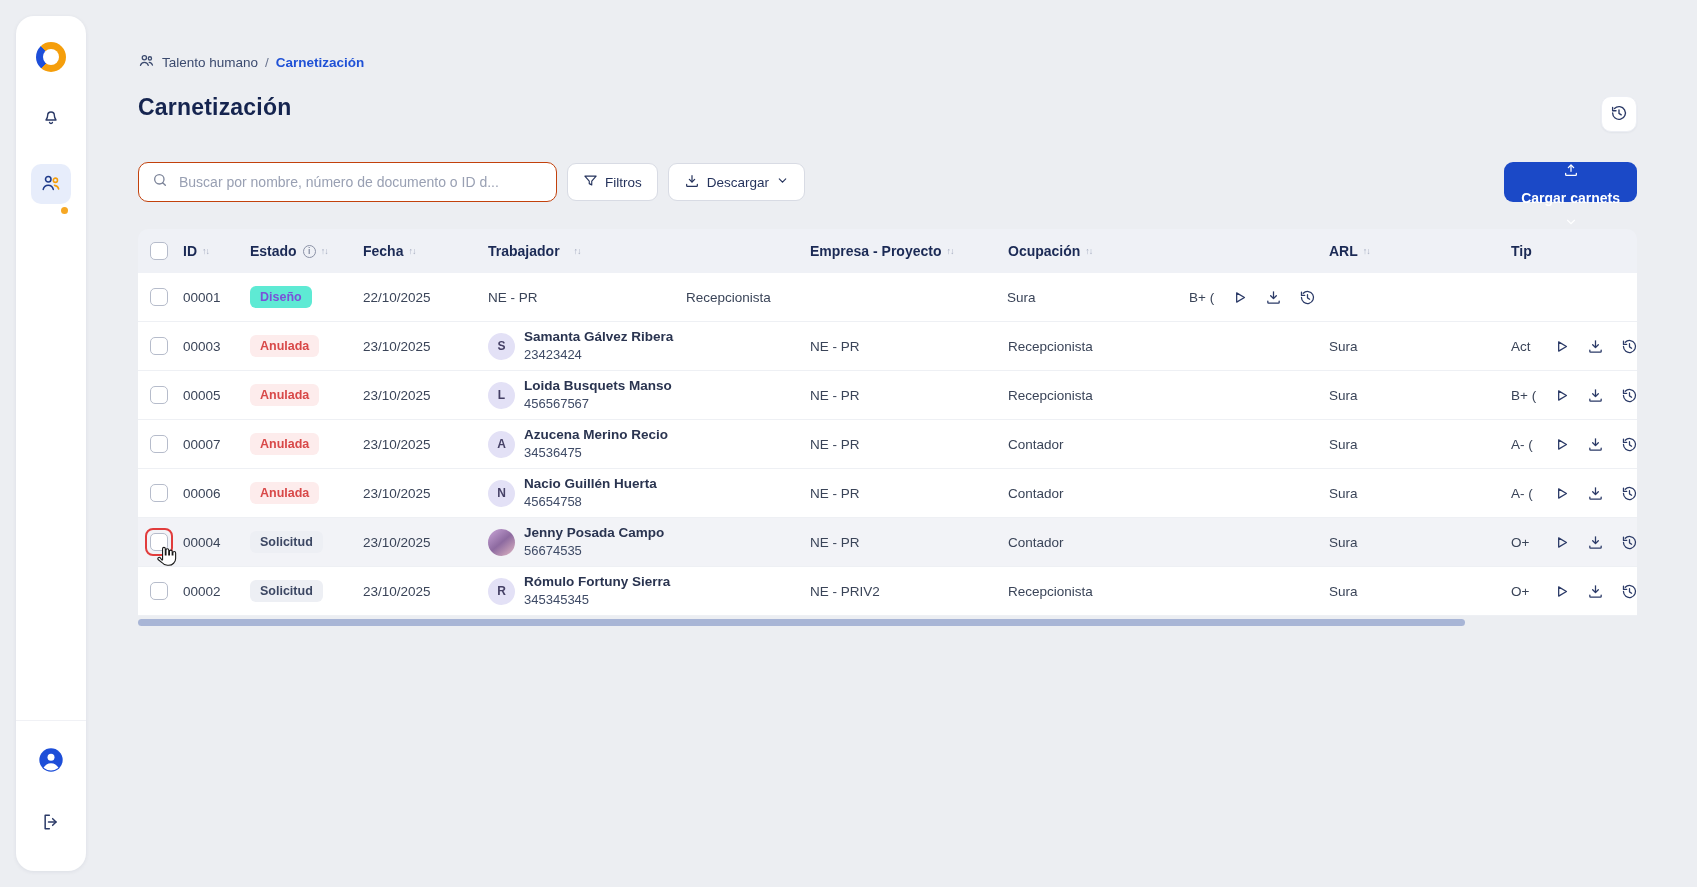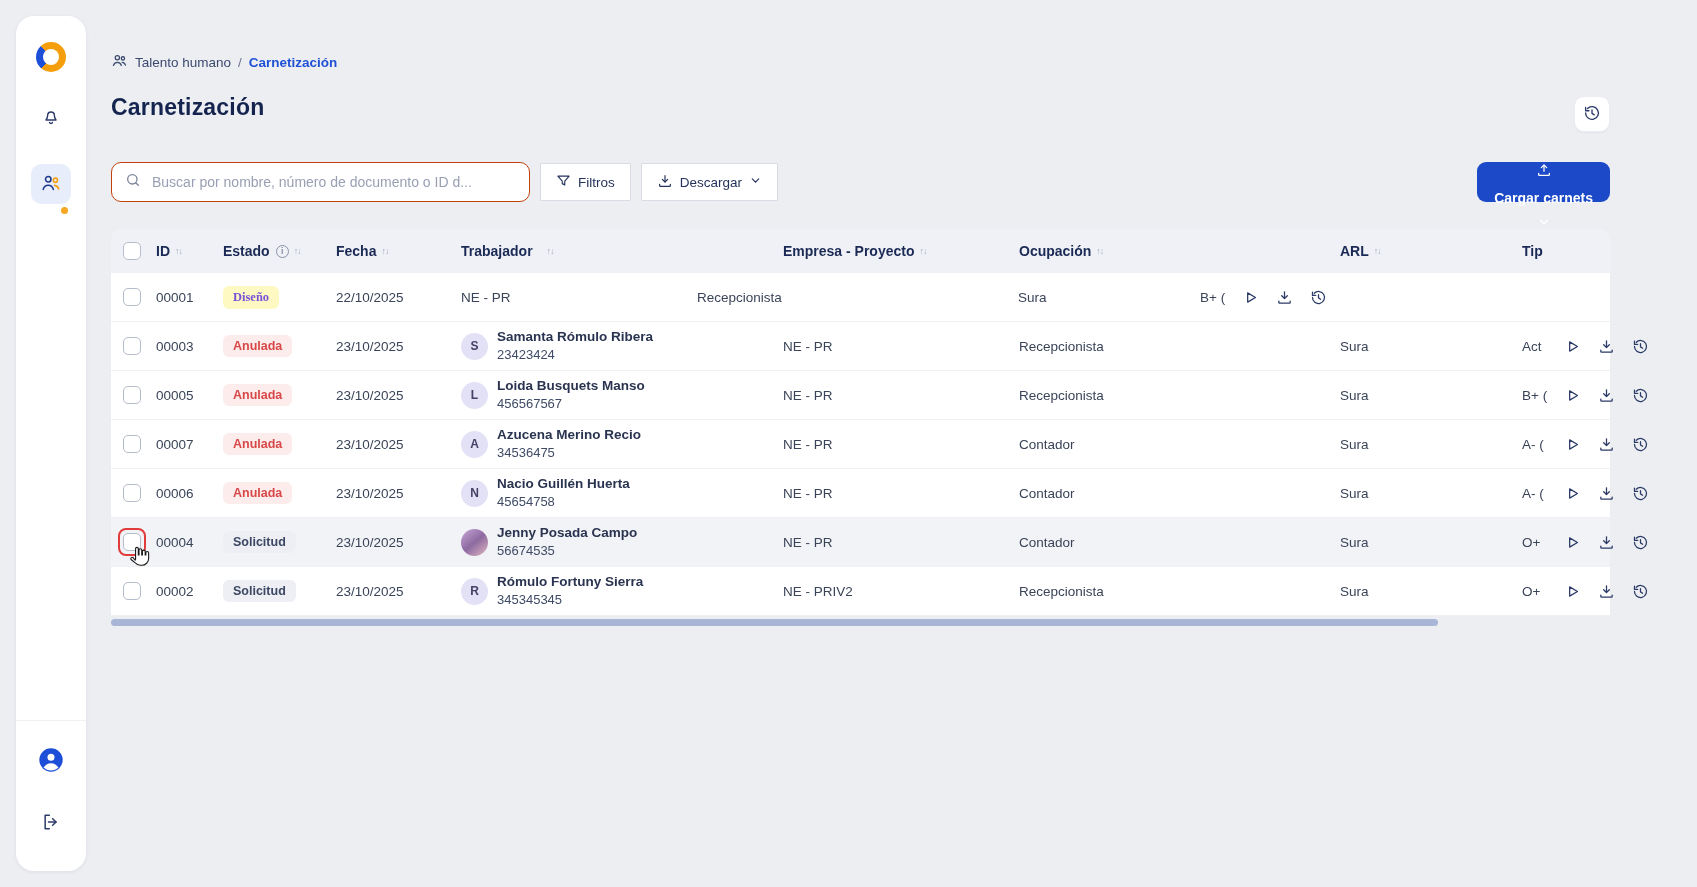--- a/index.html
+++ b/index.html
@@ -27,79 +27,79 @@
   .logo::after { content:""; position:absolute; inset:7px; background:#fff; border-radius:50%; }
   .side-btn { margin-top:26px; width:40px; height:40px; border:none; background:transparent;
     display:flex; align-items:center; justify-content:center; border-radius:10px; cursor:pointer; position:relative; }
   .side-btn.active { background:#e7edfb; }
   .side-btn .notif-dot { position:absolute; right:3px; bottom:-10px; width:7px; height:7px;
     border-radius:50%; background:#f6a723; }
   .sidebar-footer { margin-top:auto; display:flex; flex-direction:column; align-items:center; gap:22px;
     width:100%; padding-top:20px; border-top:1px solid #f0f1f5; }
 
   
-  .main { position:absolute; left:111px; top:0; width:1499px; }
+  .main { position:absolute; left:138px; top:0; width:1499px; }
   .breadcrumb { display:flex; align-items:center; gap:7px; padding-top:52px; font-size:13.5px; color:#3b4a6e; }
   .breadcrumb .crumb-parent { color:#3b4a6e; text-decoration:none; cursor:pointer; }
   .breadcrumb .sep { color:#6b7590; }
   .breadcrumb .crumb-current { color:#1f51d6; font-weight:700; cursor:pointer; }
 
   .header-row { display:flex; align-items:flex-start; margin-top:22px; }
   h1.page-title { margin:0; font-size:23px; font-weight:700; color:#15244f; letter-spacing:.2px; }
   .subtitle { margin:11px 0 0; font-size:14.5px; color:#42506e; }
   .history-btn { margin-left:auto; width:36px; height:36px; border-radius:10px; background:#fff;
     border:1px solid #eceef4; box-shadow:0 1px 2px rgba(20,30,70,.05);
     display:flex; align-items:center; justify-content:center; cursor:pointer; margin-top:2px; }
 
   .toolbar { display:flex; align-items:center; gap:10px; margin-top:30px; }
   .search-box { width:419px; height:40px; border:1px solid #c2410c; border-radius:10px; background:#fff;
     display:flex; align-items:center; gap:9px; padding:0 13px; }
   .search-box input { border:none; outline:none; flex:1; font-size:14px; color:#3a4458;
     font-family:"Liberation Sans", sans-serif; background:transparent; }
   .search-box input::placeholder { color:#99a0b3; }
-  .btn-light { height:38px; border:1px solid #d8dbe4; border-radius:1px; background:#fff;
+  .btn-light { height:38px; border:1px solid #d8dbe4; border-radius:9px; background:#fff;
     display:flex; align-items:center; gap:7px; padding:0 15px; font-size:13.5px; color:#25335c;
     font-family:"Liberation Sans", sans-serif; cursor:pointer; }
   .btn-primary { margin-left:auto; height:40px; border:none; border-radius:9px; background:#1b49c7;
     color:#fff; display:flex; align-items:center; gap:9px; padding:0 17px;
     font-size:14px; font-weight:700; font-family:"Liberation Sans", sans-serif; cursor:pointer;flex-direction:column; }
 
   
   .table { margin-top:27px; }
   .thead { display:flex; align-items:center; height:44px; background:#eff1f6;
     border-radius:10px 10px 0 0; font-size:14px; font-weight:700; color:#1b2a55; }
   .trow { display:flex; align-items:center; height:49px; background:#fff;
     border-bottom:1px solid #eef0f4; font-size:13.5px; color:#3a4458; }
   .trow.highlight { background:#f2f3f7; }
   .cell { flex-shrink:0; display:flex; align-items:center; }
   .c-check   { width:45px;  padding-left:12px; }
   .c-id      { width:67px;  }
   .c-estado  { width:113px; }
   .c-fecha   { width:125px; }
   .c-worker  { width:322px; gap:9px; }
-  .c-empresa { width:236px;align-items:center; }
+  .c-empresa { width:198px;align-items:center; }
   .c-ocup    { width:321px; }
   .c-arl     { width:182px; }
   .c-tipo    { width:35px; overflow:hidden; white-space:nowrap; }
   .c-actions { flex:1; gap:12px; padding-left:4px; }
 
   .checkbox { width:18px; height:18px; border:1.5px solid #b6bccb; border-radius:5px; background:#fff;
     display:inline-block; cursor:pointer; }
   .check-wrap { position:relative; display:flex; align-items:center; }
   .check-wrap.indicated::before { content:""; position:absolute; inset:-5px;
     border:2.5px solid #e13c3c; border-radius:8px; }
   .cursor-hand { position:absolute; left:5px; top:13px; z-index:3; pointer-events:none; }
 
   .sort { font-size:9px; color:#a6adc0; margin-left:5px; letter-spacing:-1px; cursor:pointer; }
   .info-i { width:13px; height:13px; border-radius:50%; border:1.2px solid #8b92a6; color:#8b92a6;
     font-size:9px; font-weight:700; font-style:normal; display:inline-flex; align-items:center;
     justify-content:center; margin-left:6px; }
 
   .badge { padding:4px 10px; border-radius:6px; font-size:12.5px; font-weight:600; white-space:nowrap; }
-  .badge-design    { background:#fef9c3; color:#7a52d8;font-family:Liberation Serif, serif; }
+  .badge-design    { background:#5eead4; color:#7a52d8; }
   .badge-cancelled { background:#fdecec; color:#d84848; }
   .badge-request   { background:#edeff4; color:#3c4763; }
 
   .avatar { width:27px; height:27px; border-radius:50%; background:#e3e1f6; color:#454066;
     font-size:12px; font-weight:700; display:inline-flex; align-items:center; justify-content:center;
     flex-shrink:0; }
   .avatar.photo-a { background:linear-gradient(140deg,#8fd0bc 0%,#5e8f86 45%,#d8a7a0 100%); }
   .avatar.photo-b { background:linear-gradient(140deg,#caa6d8 0%,#8d6aa0 50%,#e3b9c4 100%); }
   .worker-text { display:flex; flex-direction:column; justify-content:center; line-height:1.25; }
   .worker-name { font-weight:700; font-size:13.5px; color:#2a3450; }
@@ -333,21 +333,21 @@
       </span>
     </div>
     <div class="cell c-id">00003</div>
     <div class="cell c-estado">
               <span class="badge badge-cancelled">Anulada</span>
             </div>
     <div class="cell c-fecha">23/10/2025</div>
     <div class="cell c-worker">
       <span class="avatar">S</span>
       <span class="worker-text">
-        <span class="worker-name">Samanta Rómulo Ribera</span>
+        <span class="worker-name">Samanta Gálvez Ribera</span>
         <span class="worker-doc">23423424</span>
       </span>
     </div>
     <div class="cell c-empresa">NE - PR</div>
     <div class="cell c-ocup">Recepcionista</div>
     <div class="cell c-arl">Sura</div>
     <div class="cell c-tipo">Act</div>
     <div class="cell c-actions">
       <button class="act">
         <svg width="17" height="17" viewBox="0 0 24 24" fill="none" stroke="currentColor" stroke-width="1.8" stroke-linejoin="round">

